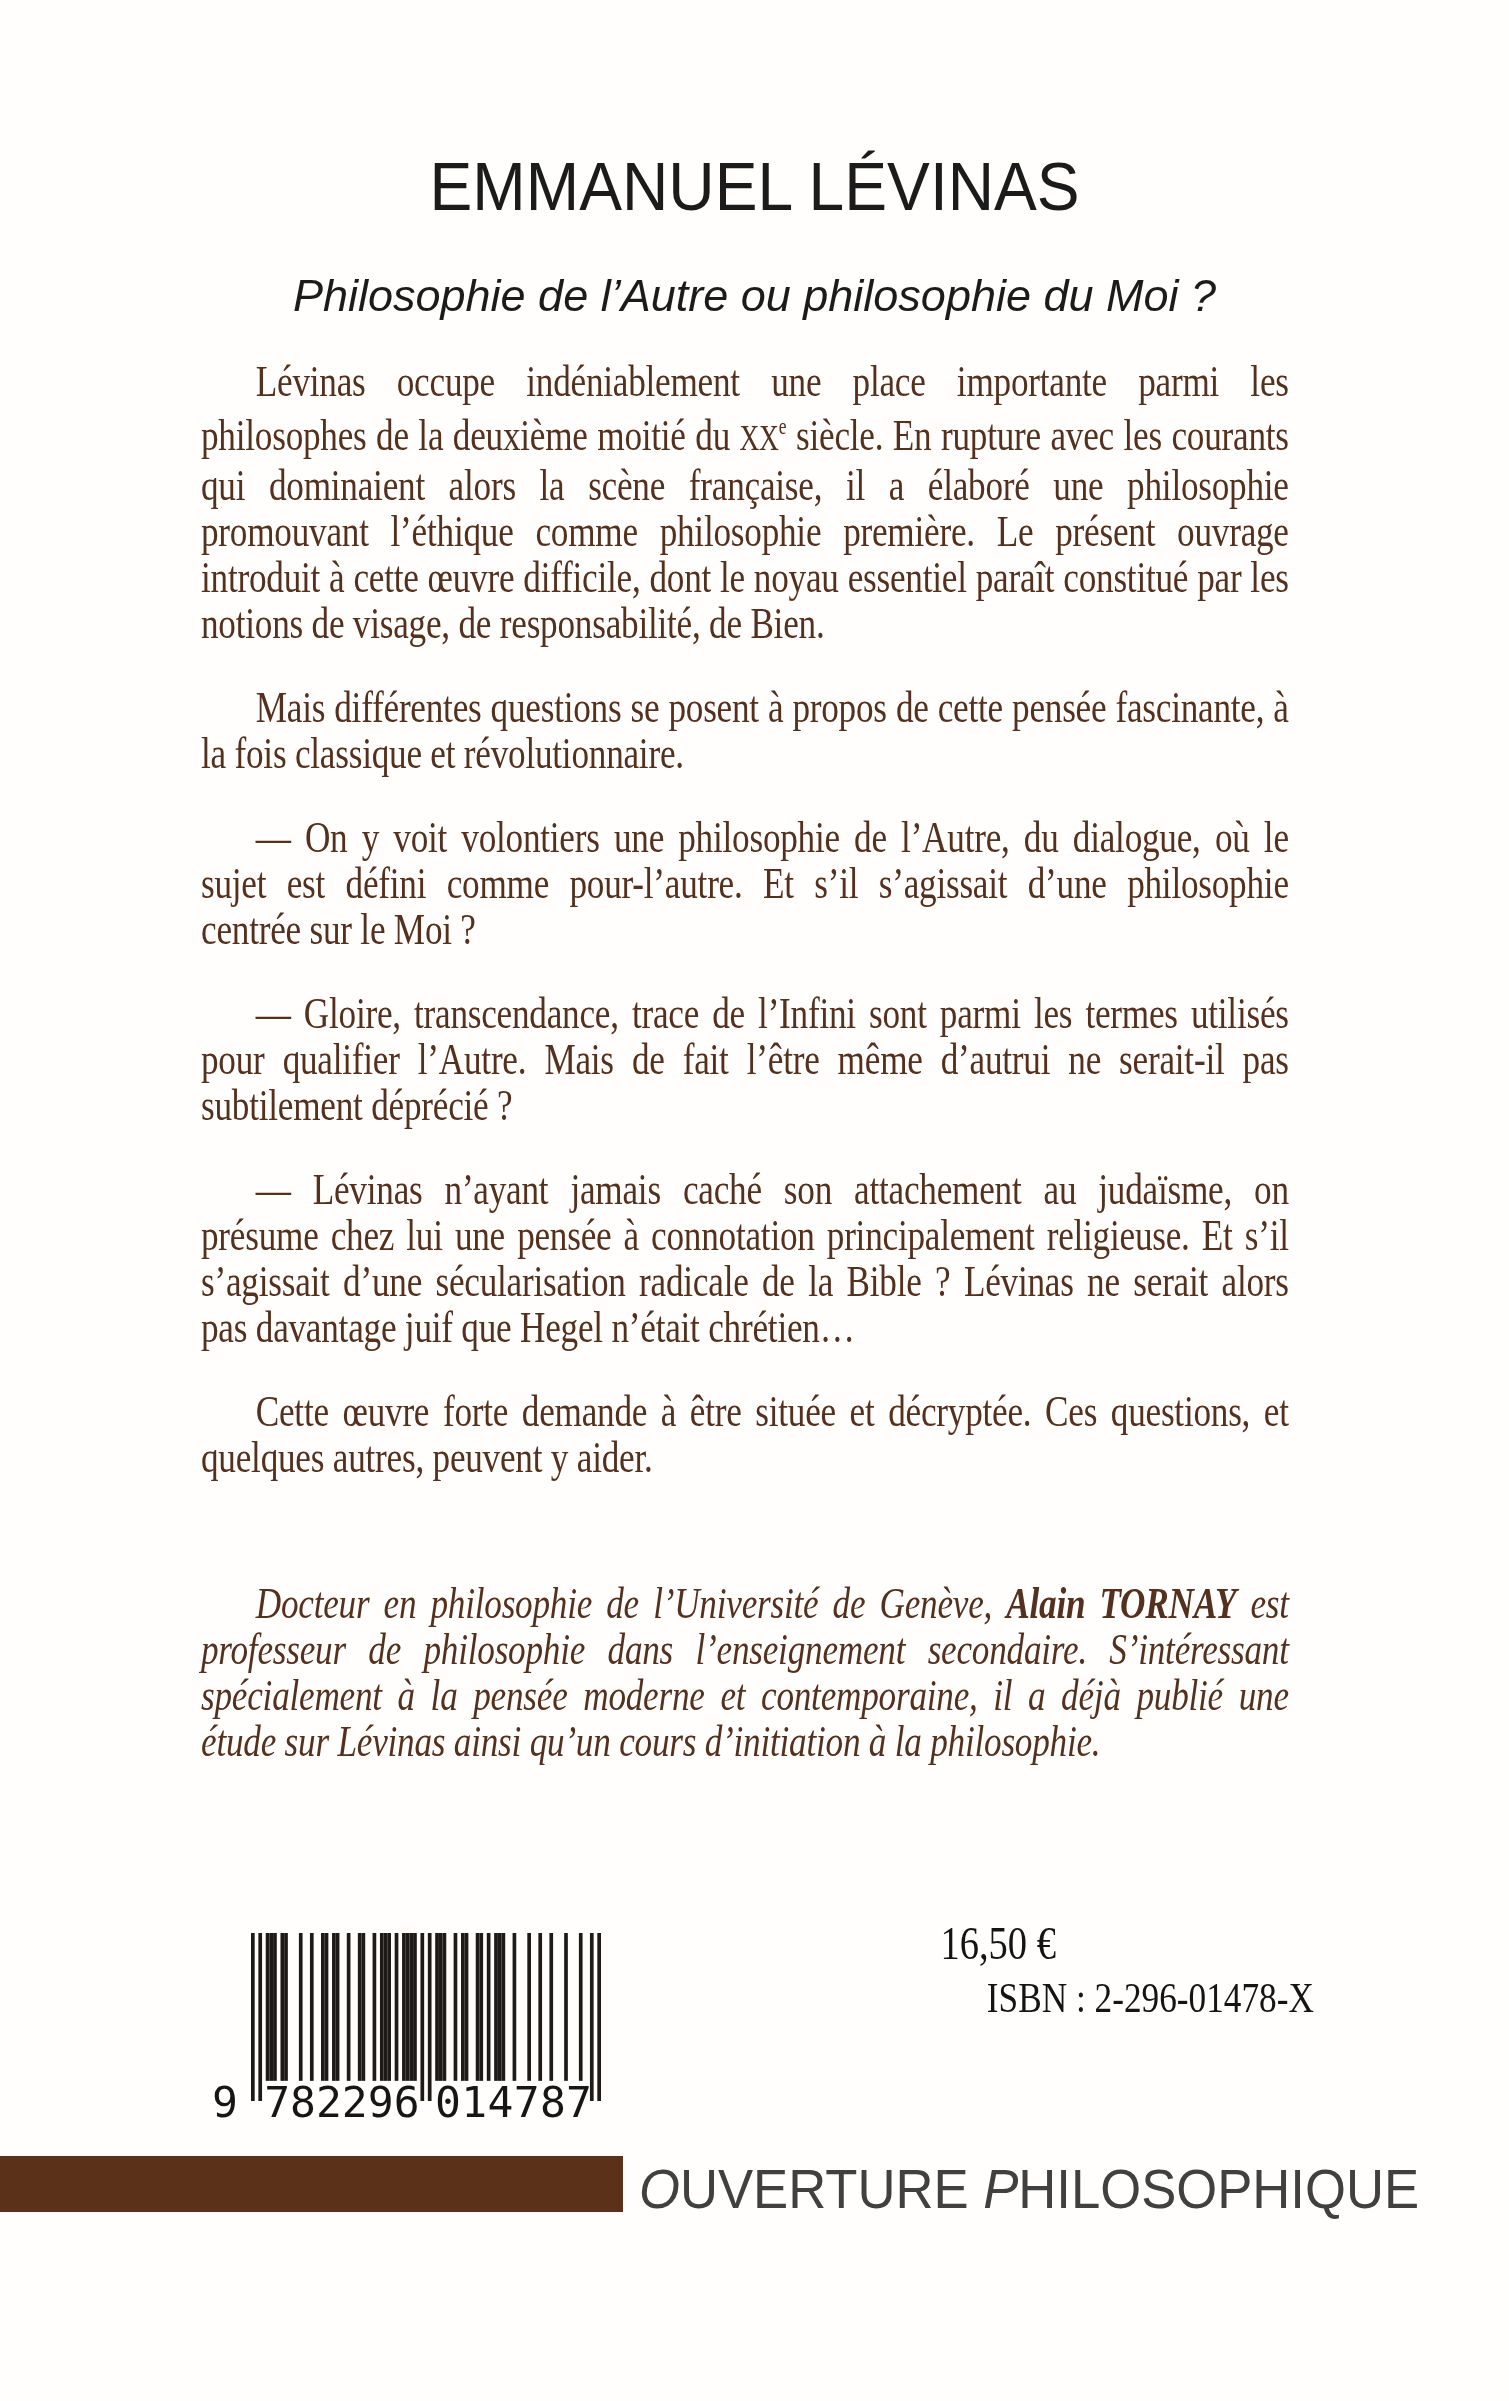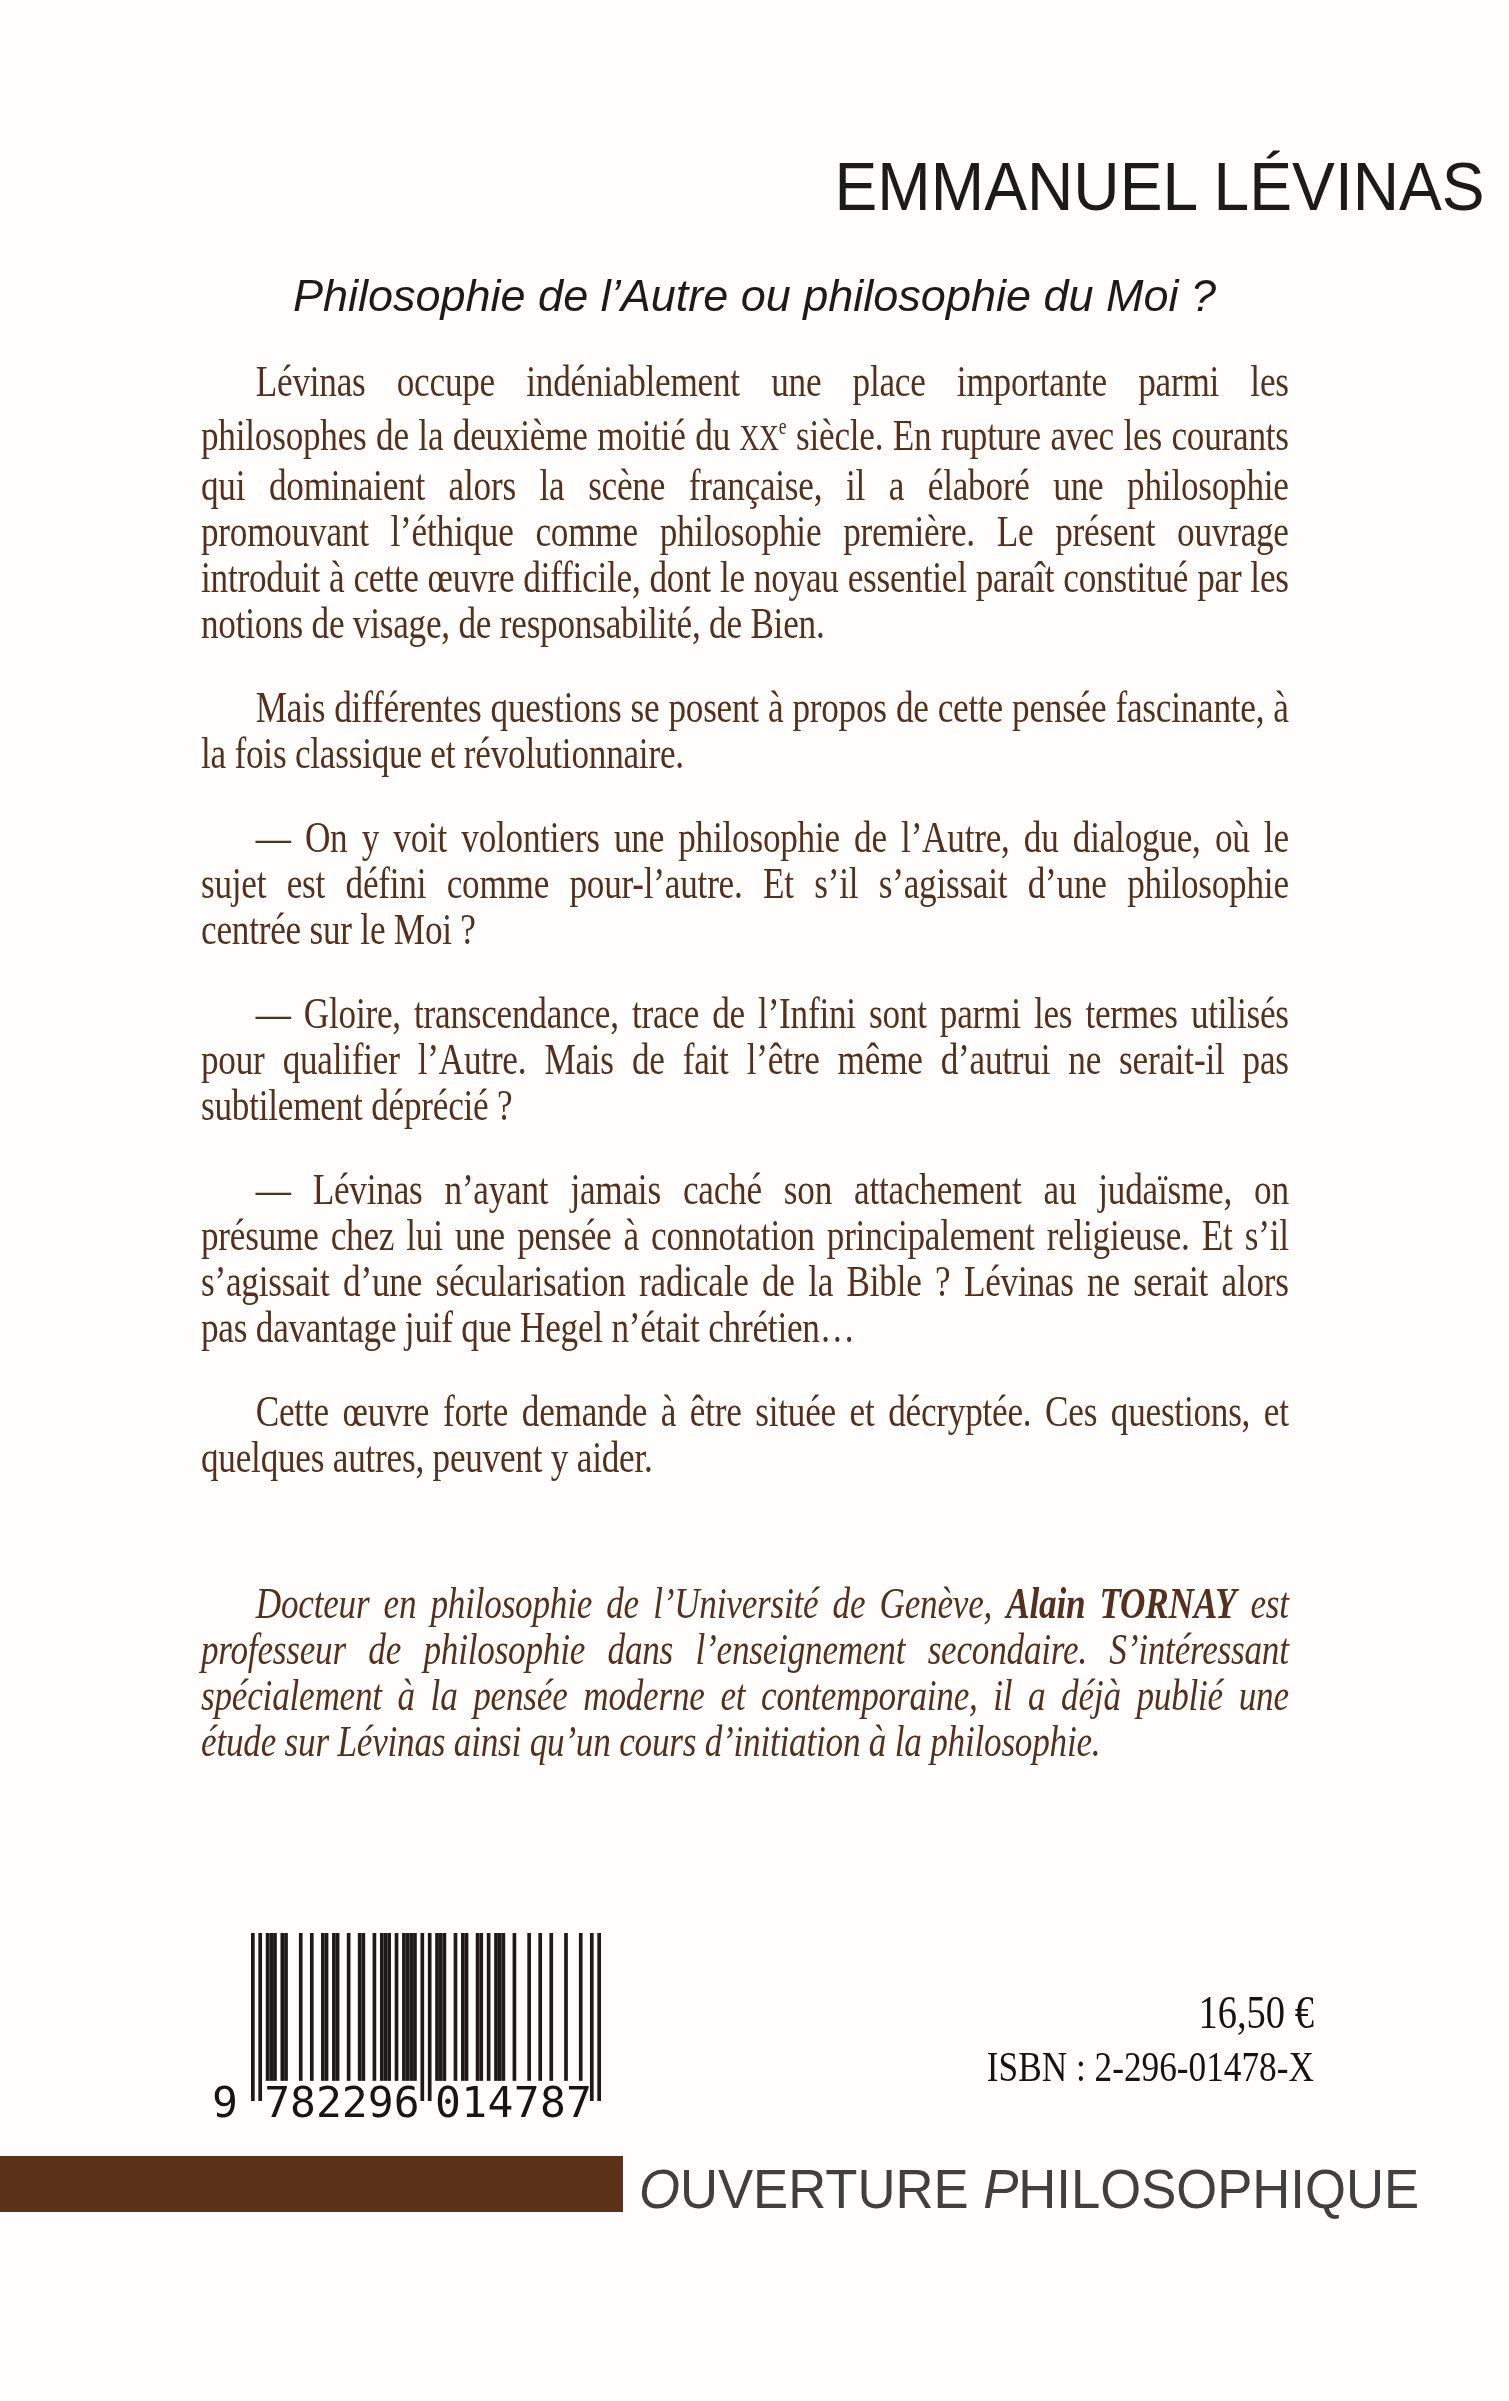--- a/index.html
+++ b/index.html
@@ -8,21 +8,21 @@
     position:relative;
     width:1509px;height:2402px;
     margin:0 auto;
     background:#fffefc;
     overflow:hidden;
     font-family:"Liberation Serif", serif;
   }
   
   .title{
     position:absolute;left:0;top:152px;width:100%;
-    text-align:right;
+    text-align:center;
     font-family:"Liberation Sans", sans-serif;
     font-size:69px;line-height:69px;font-weight:400;
     color:#1b1b1b;white-space:nowrap;
   }
   .title .squeeze{display:inline-block;transform:scaleX(0.93);transform-origin:50% 50%;}
   .subtitle{
     position:absolute;left:0;top:242px;width:100%;
     text-align:center;
     font-family:"Liberation Sans", sans-serif;
     font-style:italic;
@@ -56,22 +56,22 @@
     position:absolute;top:145px;
     font-family:"DejaVu Sans Mono", monospace;
     font-size:43px;line-height:49px;
     color:#161616;white-space:nowrap;
   }
   .bc-first{left:-55px;width:42px;text-align:right;}
   .bc-g1{left:13.2px;width:155px;display:flex;justify-content:space-between;}
   .bc-g2{left:184px;width:157px;display:flex;justify-content:space-between;}
   
   .pricing{
-    position:absolute;right:195px;top:1986px;
-    text-align:right;color:#141414;
+    position:absolute;right:195px;top:1917px;
+    color:#141414;
   }
   .pricing .squeeze{display:inline-block;transform:scaleX(0.82);transform-origin:100% 0;}
   .price{font-size:47px;line-height:53px;white-space:nowrap;}
   .isbn{font-size:43px;line-height:55px;white-space:nowrap;}
   
   .collection-bar{
     position:absolute;left:0;top:2156px;
     width:623px;height:56px;
   }
   .collection-name{

